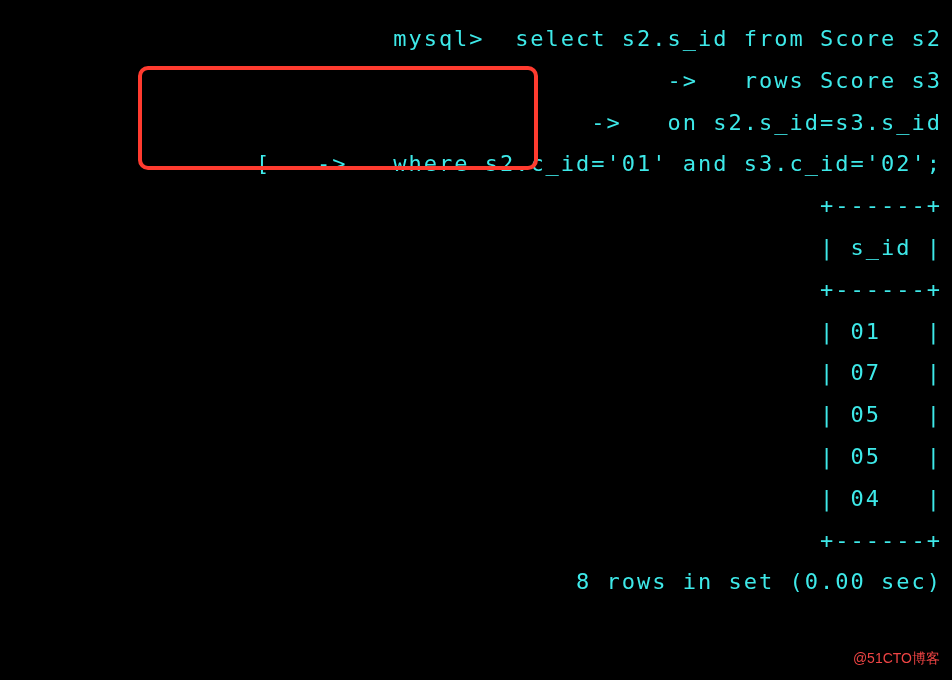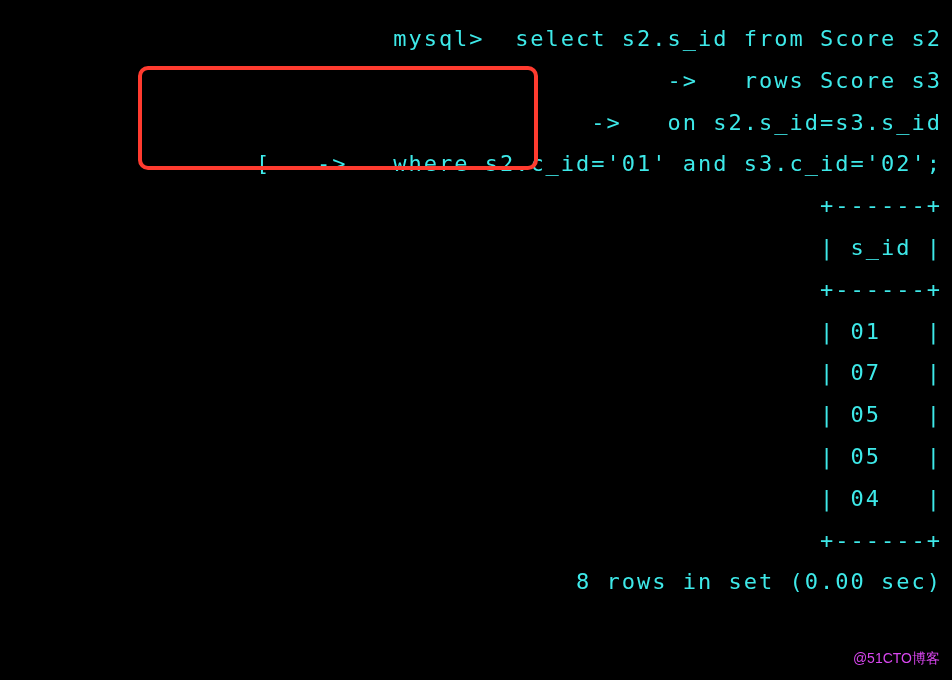--- a/index.html
+++ b/index.html
@@ -26,21 +26,21 @@
       position: absolute;
       border: 4px solid #ff3b2f;
       border-radius: 10px;
       pointer-events: none;
     }
     .watermark {
       position: absolute;
       bottom: 8px;
       right: 12px;
       font-size: 14px;
-      color: #d946ef;
+      color: #ef4444;
       letter-spacing: 0;
       font-family: sans-serif;
     }
   </style>
 </head>
 <body>
 
 <div class="line"><span>mysql&gt;</span>  <span>select s2.s_id from Score s2</span></div>
 <div class="line"><span>    -&gt;</span>   <span>rows Score s3</span></div>
 <div class="line"><span>    -&gt;</span>   <span>on s2.s_id=s3.s_id</span></div>

